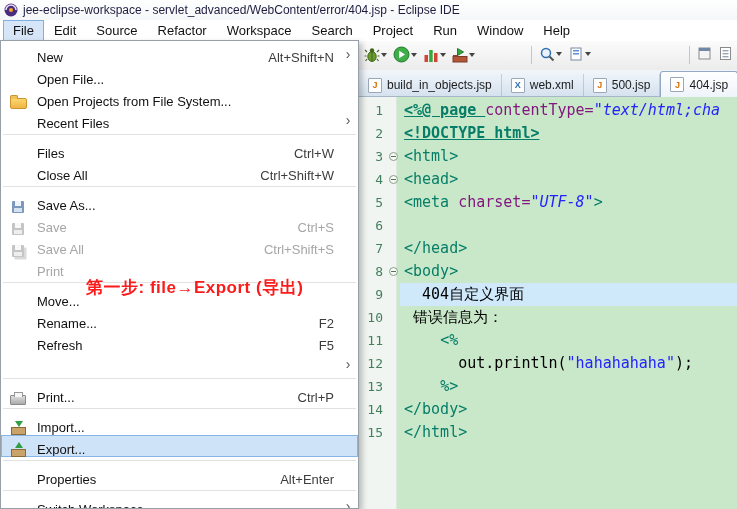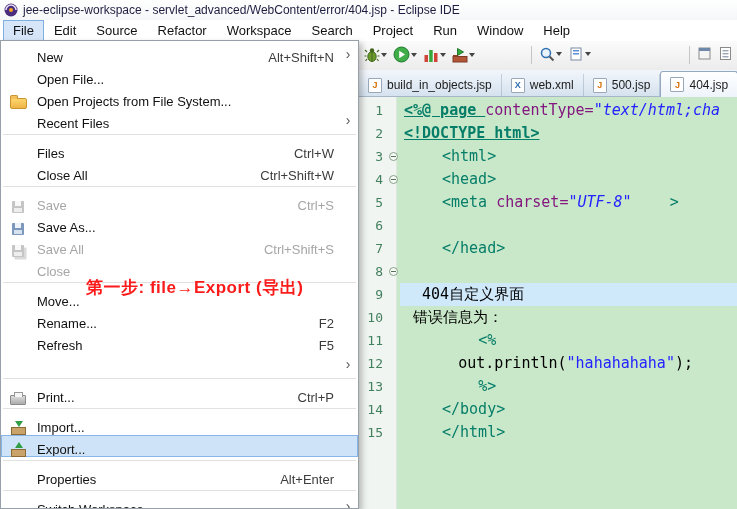--- a/index.html
+++ b/index.html
@@ -40,21 +40,21 @@
           background:linear-gradient(90deg,#f1f5f1 0,#f1f5f1 39px,#dfe8df 39px,#dfe8df 40px,#c9e8c9 40px);
           font-family:"DejaVu Sans Mono",monospace;font-size:15px;}
   .line{display:flex;height:23px;line-height:23px;white-space:pre;}
   .ln{width:26px;flex:none;text-align:right;padding-right:3px;color:#43805f;font-size:13px;}
   .foldcol{width:14px;flex:none;position:relative;}
   .foldcol.open::before{content:"";position:absolute;left:3px;top:7px;width:7px;height:7px;
          border:1px solid #86a086;border-radius:50%;background:#f8faf8;}
   .foldcol.open::after{content:"";position:absolute;left:5px;top:11px;width:5px;height:1px;background:#55755a;}
   .codeline{flex:1;padding-left:4px;color:#000;}
   .line.hl .codeline{background:#cfe8fa;}
-  .tk-tag{color:#067d68;margin-left:38px;}
+  .tk-tag{color:#067d68;}
   .tk-tag-b{color:#067d68;font-weight:bold;text-decoration:underline;}
   .tk-attr{color:#83177f;}
   .tk-str{color:#2423ff;}
   .tk-str-i{color:#2423ff;font-style:italic;}
   .tk-txt{color:#000;}
 
   
   .filemenu{position:absolute;left:0;top:40px;width:357px;bottom:0;z-index:10;background:#fff;
             border:1px solid #979fa8;box-shadow:3px 3px 6px rgba(0,0,0,.25);padding-top:2px;overflow:hidden;}
   .mitem{height:22px;display:flex;align-items:flex-end;padding:0 4px 0 2px;color:#111;}
@@ -217,21 +217,21 @@
       </div>
     <div class="editor">
       <div>
           <div class="line"><span class="ln">1</span><span class="foldcol"></span><span class="codeline"><span class="tk-tag-b">&lt;%@ page </span><span class="tk-attr">contentType=</span><span class="tk-str-i">"text/html;cha</span></span></div>
           <div class="line"><span class="ln">2</span><span class="foldcol"></span><span class="codeline"><span class="tk-tag-b">&lt;!DOCTYPE html&gt;</span></span></div>
           <div class="line"><span class="ln">3</span><span class="foldcol open"></span><span class="codeline"><span class="tk-tag">&lt;html&gt;</span></span></div>
           <div class="line"><span class="ln">4</span><span class="foldcol open"></span><span class="codeline"><span class="tk-tag">&lt;head&gt;</span></span></div>
           <div class="line"><span class="ln">5</span><span class="foldcol"></span><span class="codeline"><span class="tk-tag">&lt;meta </span><span class="tk-attr">charset=</span><span class="tk-str-i">"UTF-8"</span><span class="tk-tag">&gt;</span></span></div>
           <div class="line"><span class="ln">6</span><span class="foldcol"></span></div>
           <div class="line"><span class="ln">7</span><span class="foldcol"></span><span class="codeline"><span class="tk-tag">&lt;/head&gt;</span></span></div>
-          <div class="line"><span class="ln">8</span><span class="foldcol open"></span></div>
+          <div class="line"><span class="ln">8</span><span class="foldcol open"></span><span class="codeline"><span class="tk-tag">&lt;body&gt;</span></span></div>
           <div class="line hl"><span class="ln">9</span><span class="foldcol"></span><span class="codeline"><span class="tk-txt">  404自定义界面</span></span></div>
           <div class="line"><span class="ln">10</span><span class="foldcol"></span><span class="codeline"><span class="tk-txt"> 错误信息为：</span></span></div>
           <div class="line"><span class="ln">11</span><span class="foldcol"></span><span class="codeline"><span class="tk-txt">    </span><span class="tk-tag">&lt;%</span></span></div>
           <div class="line"><span class="ln">12</span><span class="foldcol"></span><span class="codeline"><span class="tk-txt">      out.println(</span><span class="tk-str">"hahahahaha"</span><span class="tk-txt">);</span></span></div>
           <div class="line"><span class="ln">13</span><span class="foldcol"></span><span class="codeline"><span class="tk-txt">    </span><span class="tk-tag">%&gt;</span></span></div>
           <div class="line"><span class="ln">14</span><span class="foldcol"></span><span class="codeline"><span class="tk-tag">&lt;/body&gt;</span></span></div>
           <div class="line"><span class="ln">15</span><span class="foldcol"></span><span class="codeline"><span class="tk-tag">&lt;/html&gt;</span></span></div>
         </div>
     </div>
   </div>
@@ -270,47 +270,47 @@
         <span class="mshort">Ctrl+W</span>
         <span class="marrow"></span>
       </div>
       <div class="mitem">
         <span class="micol"></span>
         <span class="mlabel">Close All</span>
         <span class="mshort">Ctrl+Shift+W</span>
         <span class="marrow"></span>
       </div>
       <div class="msep"></div>
+      <div class="mitem">
+        <span class="micol">
+          <span class="ic ic-saveas"></span>
+        </span>
+        <span class="mlabel">Save As...</span>
+        <span class="mshort"></span>
+        <span class="marrow"></span>
+      </div>
       <div class="mitem disabled">
         <span class="micol">
           <span class="ic ic-save"></span>
         </span>
         <span class="mlabel">Save</span>
         <span class="mshort">Ctrl+S</span>
         <span class="marrow"></span>
       </div>
-      <div class="mitem">
-        <span class="micol">
-          <span class="ic ic-saveas"></span>
-        </span>
-        <span class="mlabel">Save As...</span>
-        <span class="mshort"></span>
-        <span class="marrow"></span>
-      </div>
       <div class="mitem disabled">
         <span class="micol">
           <span class="ic ic-saveall"></span>
         </span>
         <span class="mlabel">Save All</span>
         <span class="mshort">Ctrl+Shift+S</span>
         <span class="marrow"></span>
       </div>
       <div class="mitem disabled">
         <span class="micol"></span>
-        <span class="mlabel">Close</span>
+        <span class="mlabel">Print</span>
         <span class="mshort"></span>
         <span class="marrow"></span>
       </div>
       <div class="msep"></div>
       <div class="mitem">
         <span class="micol"></span>
         <span class="mlabel">Move...</span>
         <span class="mshort"></span>
         <span class="marrow"></span>
       </div>

